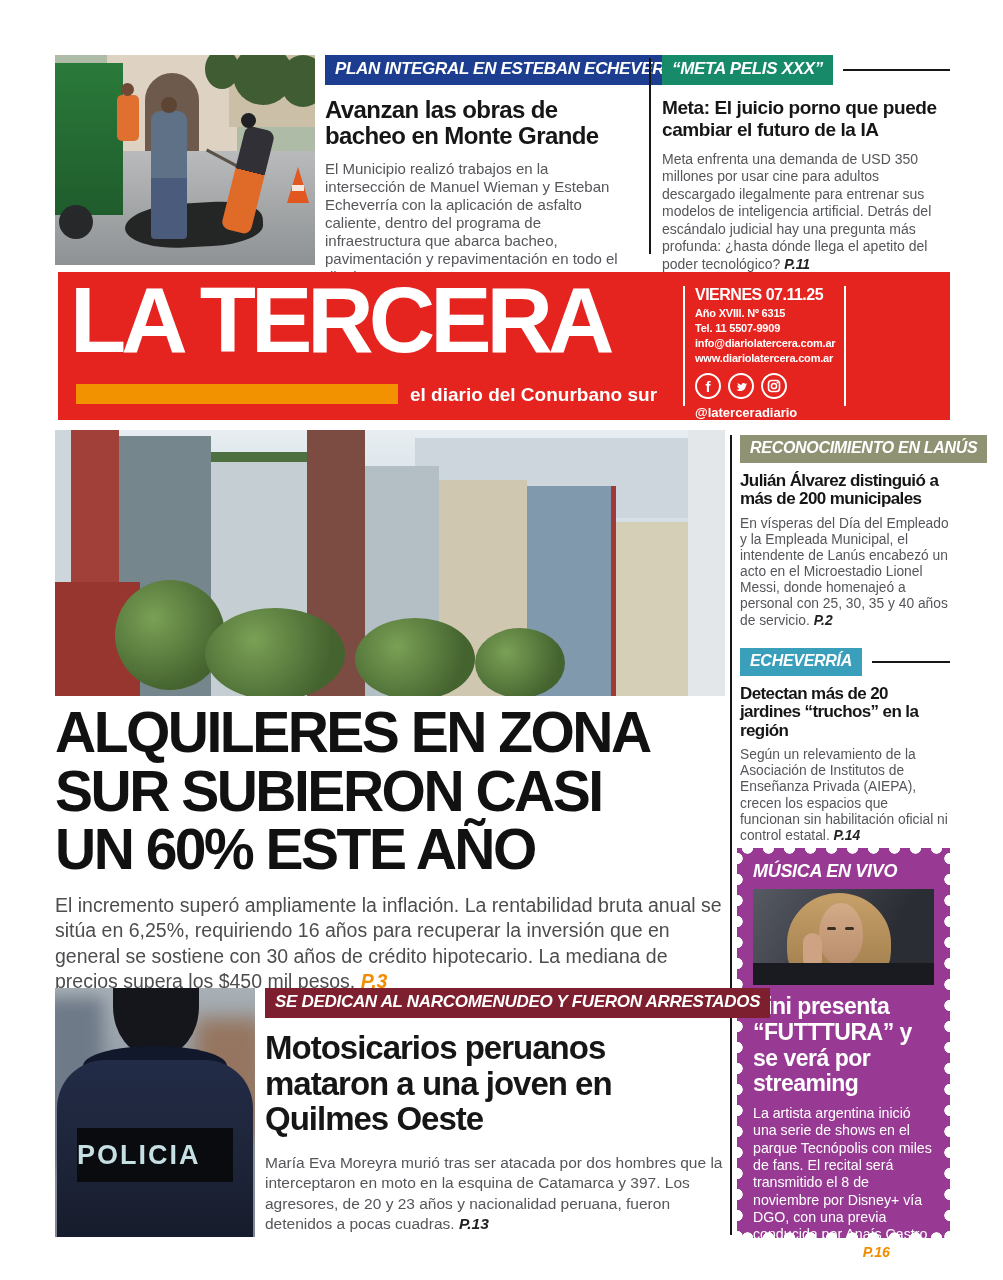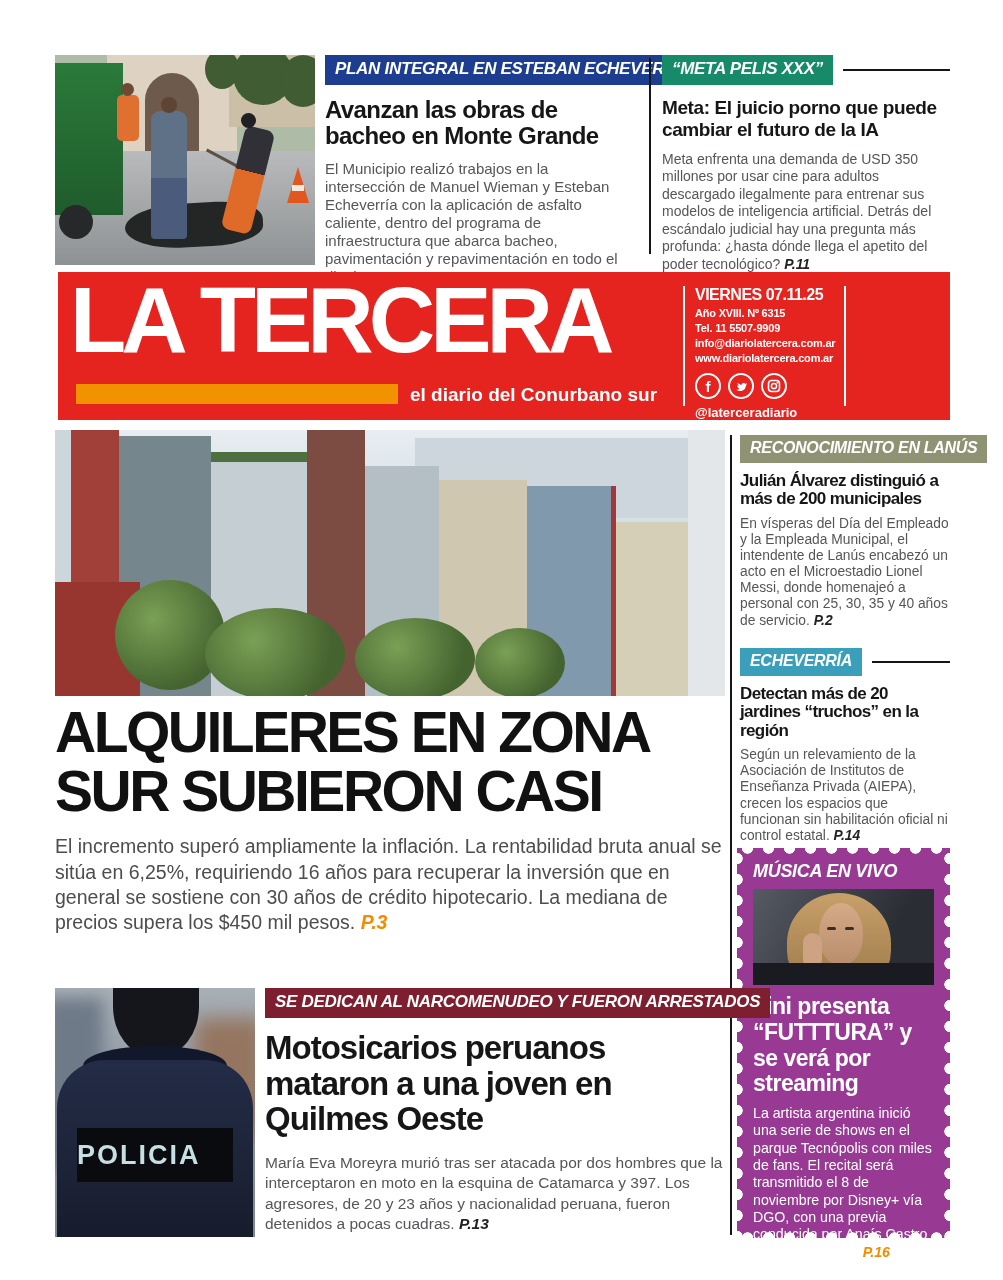--- a/index.html
+++ b/index.html
@@ -262,20 +262,21 @@
     <div class="t t1"></div>
     <div class="t t2"></div>
     <div class="t t3"></div>
     <div class="t t4"></div>
   </div>
 
   <section class="abs lead">
     <h1>
       <span style="display:block">ALQUILERES EN ZONA</span>
       <span style="display:block">SUR SUBIERON CASI</span>
+      <span style="display:block">UN 60% ESTE AÑO</span>
     </h1>
     <p class="deck"><span>El incremento superó ampliamente la inflación. La rentabilidad bruta anual se sitúa en 6,25%, requiriendo 16 años para recuperar la inversión que en general se sostiene con 30 años de crédito hipotecario. La mediana de precios supera los $450 mil pesos. </span><span class="ref orange">P.3</span></p>
   </section>
 
   <div class="abs main-divider"></div>
 
   <article class="abs side side-lanus">
     <div class="kicker kicker-olive full">
       <span class="kicker-label">RECONOCIMIENTO EN LANÚS</span>
     </div>

